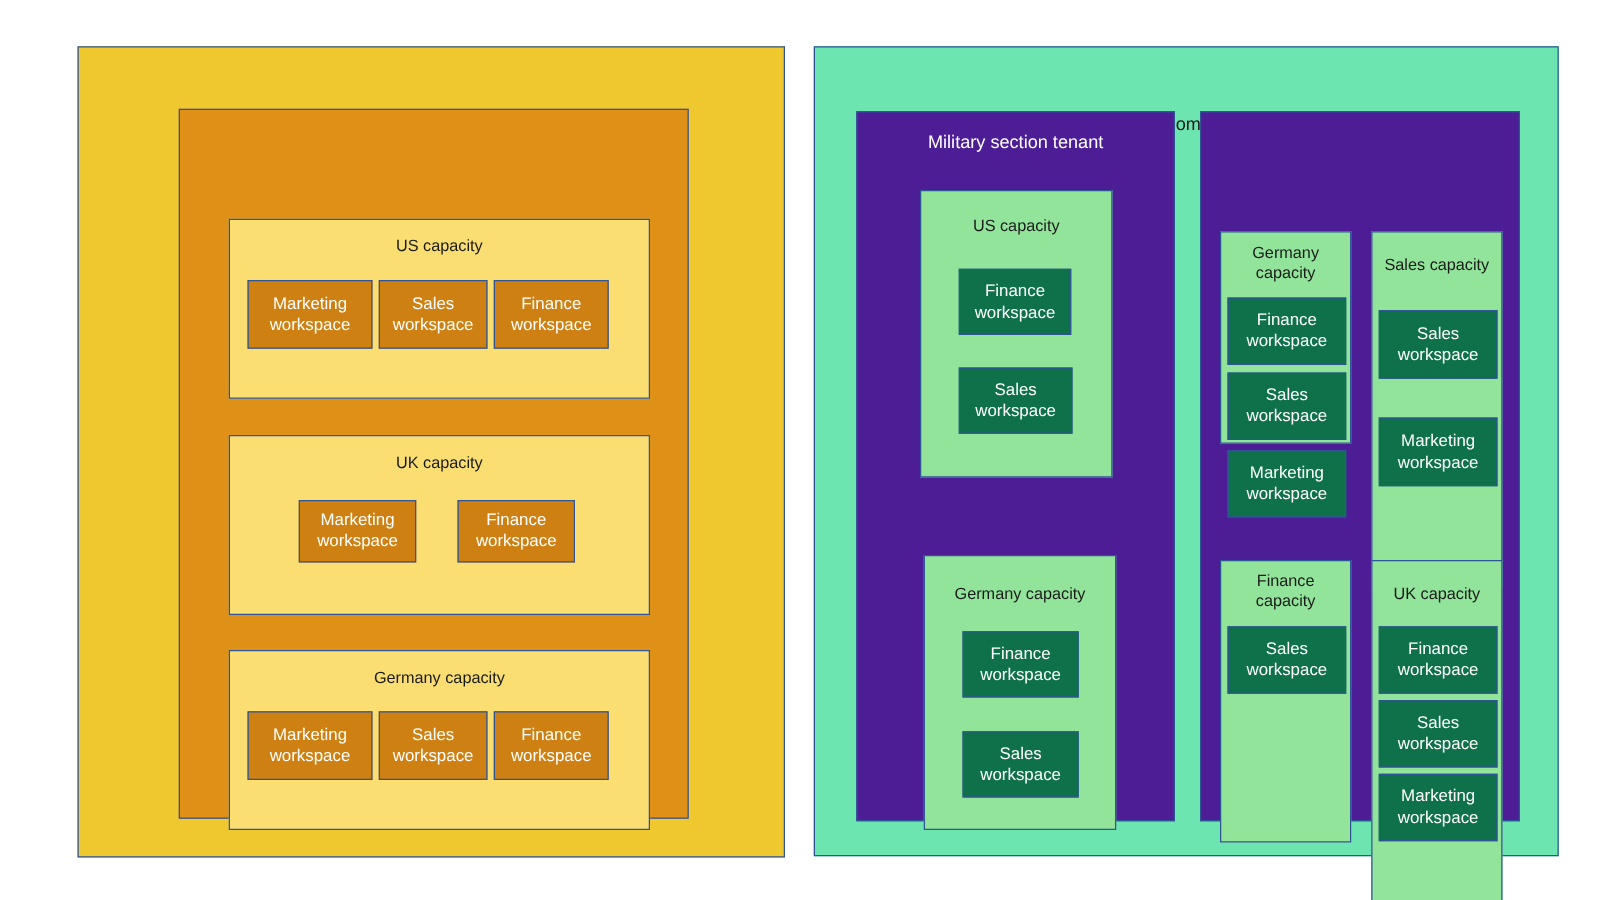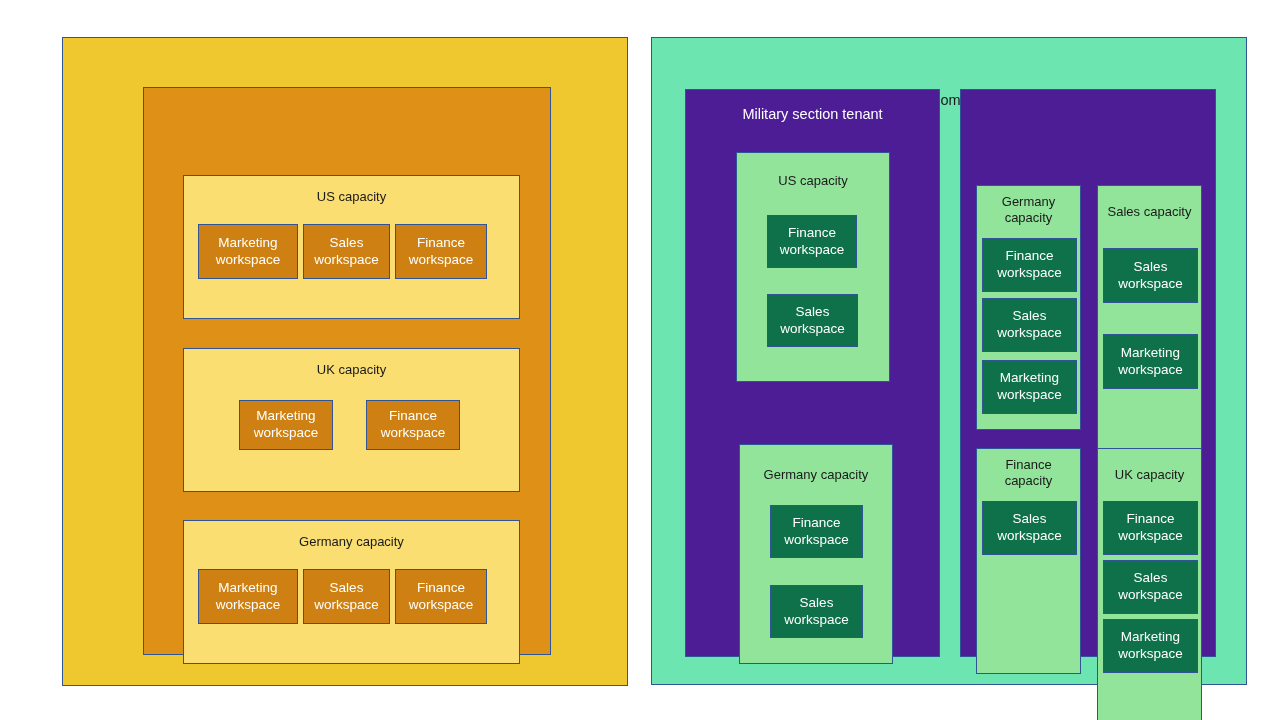--- a/index.html
+++ b/index.html
@@ -181,21 +181,21 @@
           <span>
             <span style="display: block;">Sales</span>
             <span style="display: block;">workspace</span>
           </span>
         </div>
       </div>
     </div>
 
     <div class="box tenant-b" style="left:308px; top:51px; width:256px; height:568px;">
 
-      <div class="box cap-b" style="left:15px; top:95px; width:105px; height:245px;">
+      <div class="box cap-b" style="left:15px; top:95px; width:105px; height:170px;">
         <div class="cap-title" style="top:8px;">
           <span>Germany</span><br>
           <span>capacity</span>
         </div>
         <div class="ws ws-b" style="left:5px; top:52px; width:95px; height:54px;">
           <span>
             <span style="display: block;">Finance</span>
             <span style="display: block;">workspace</span>
           </span>
         </div>

